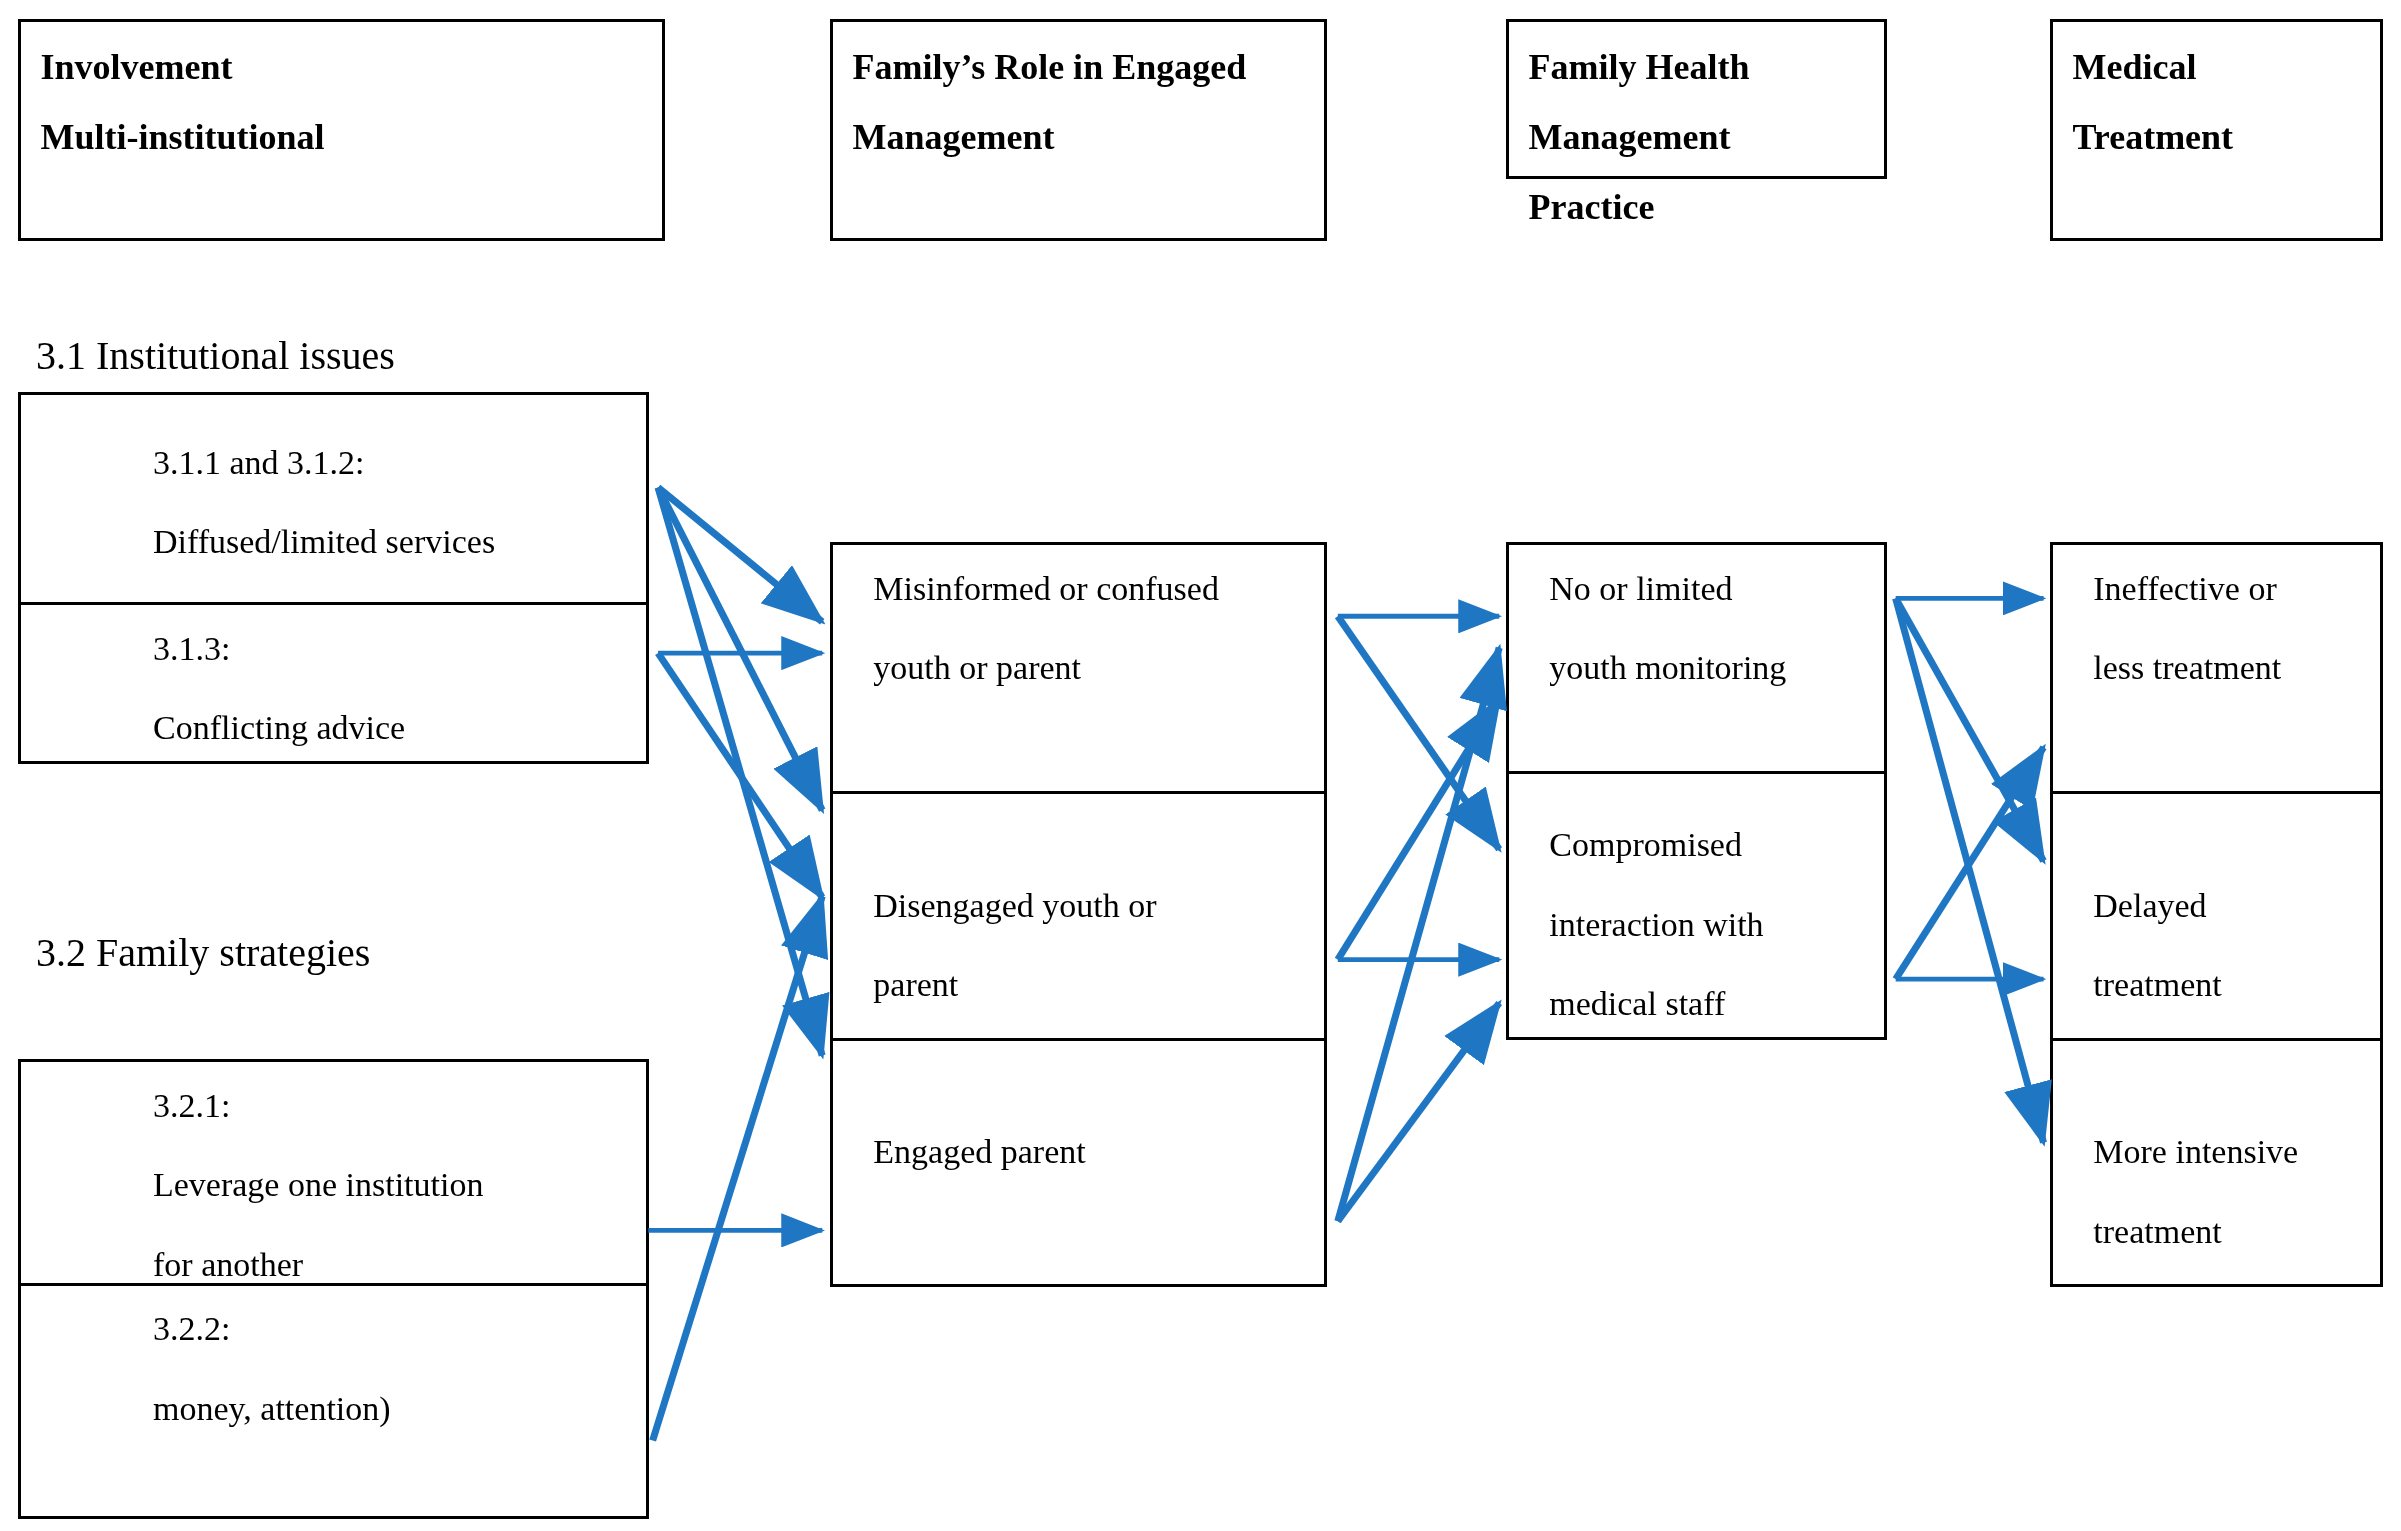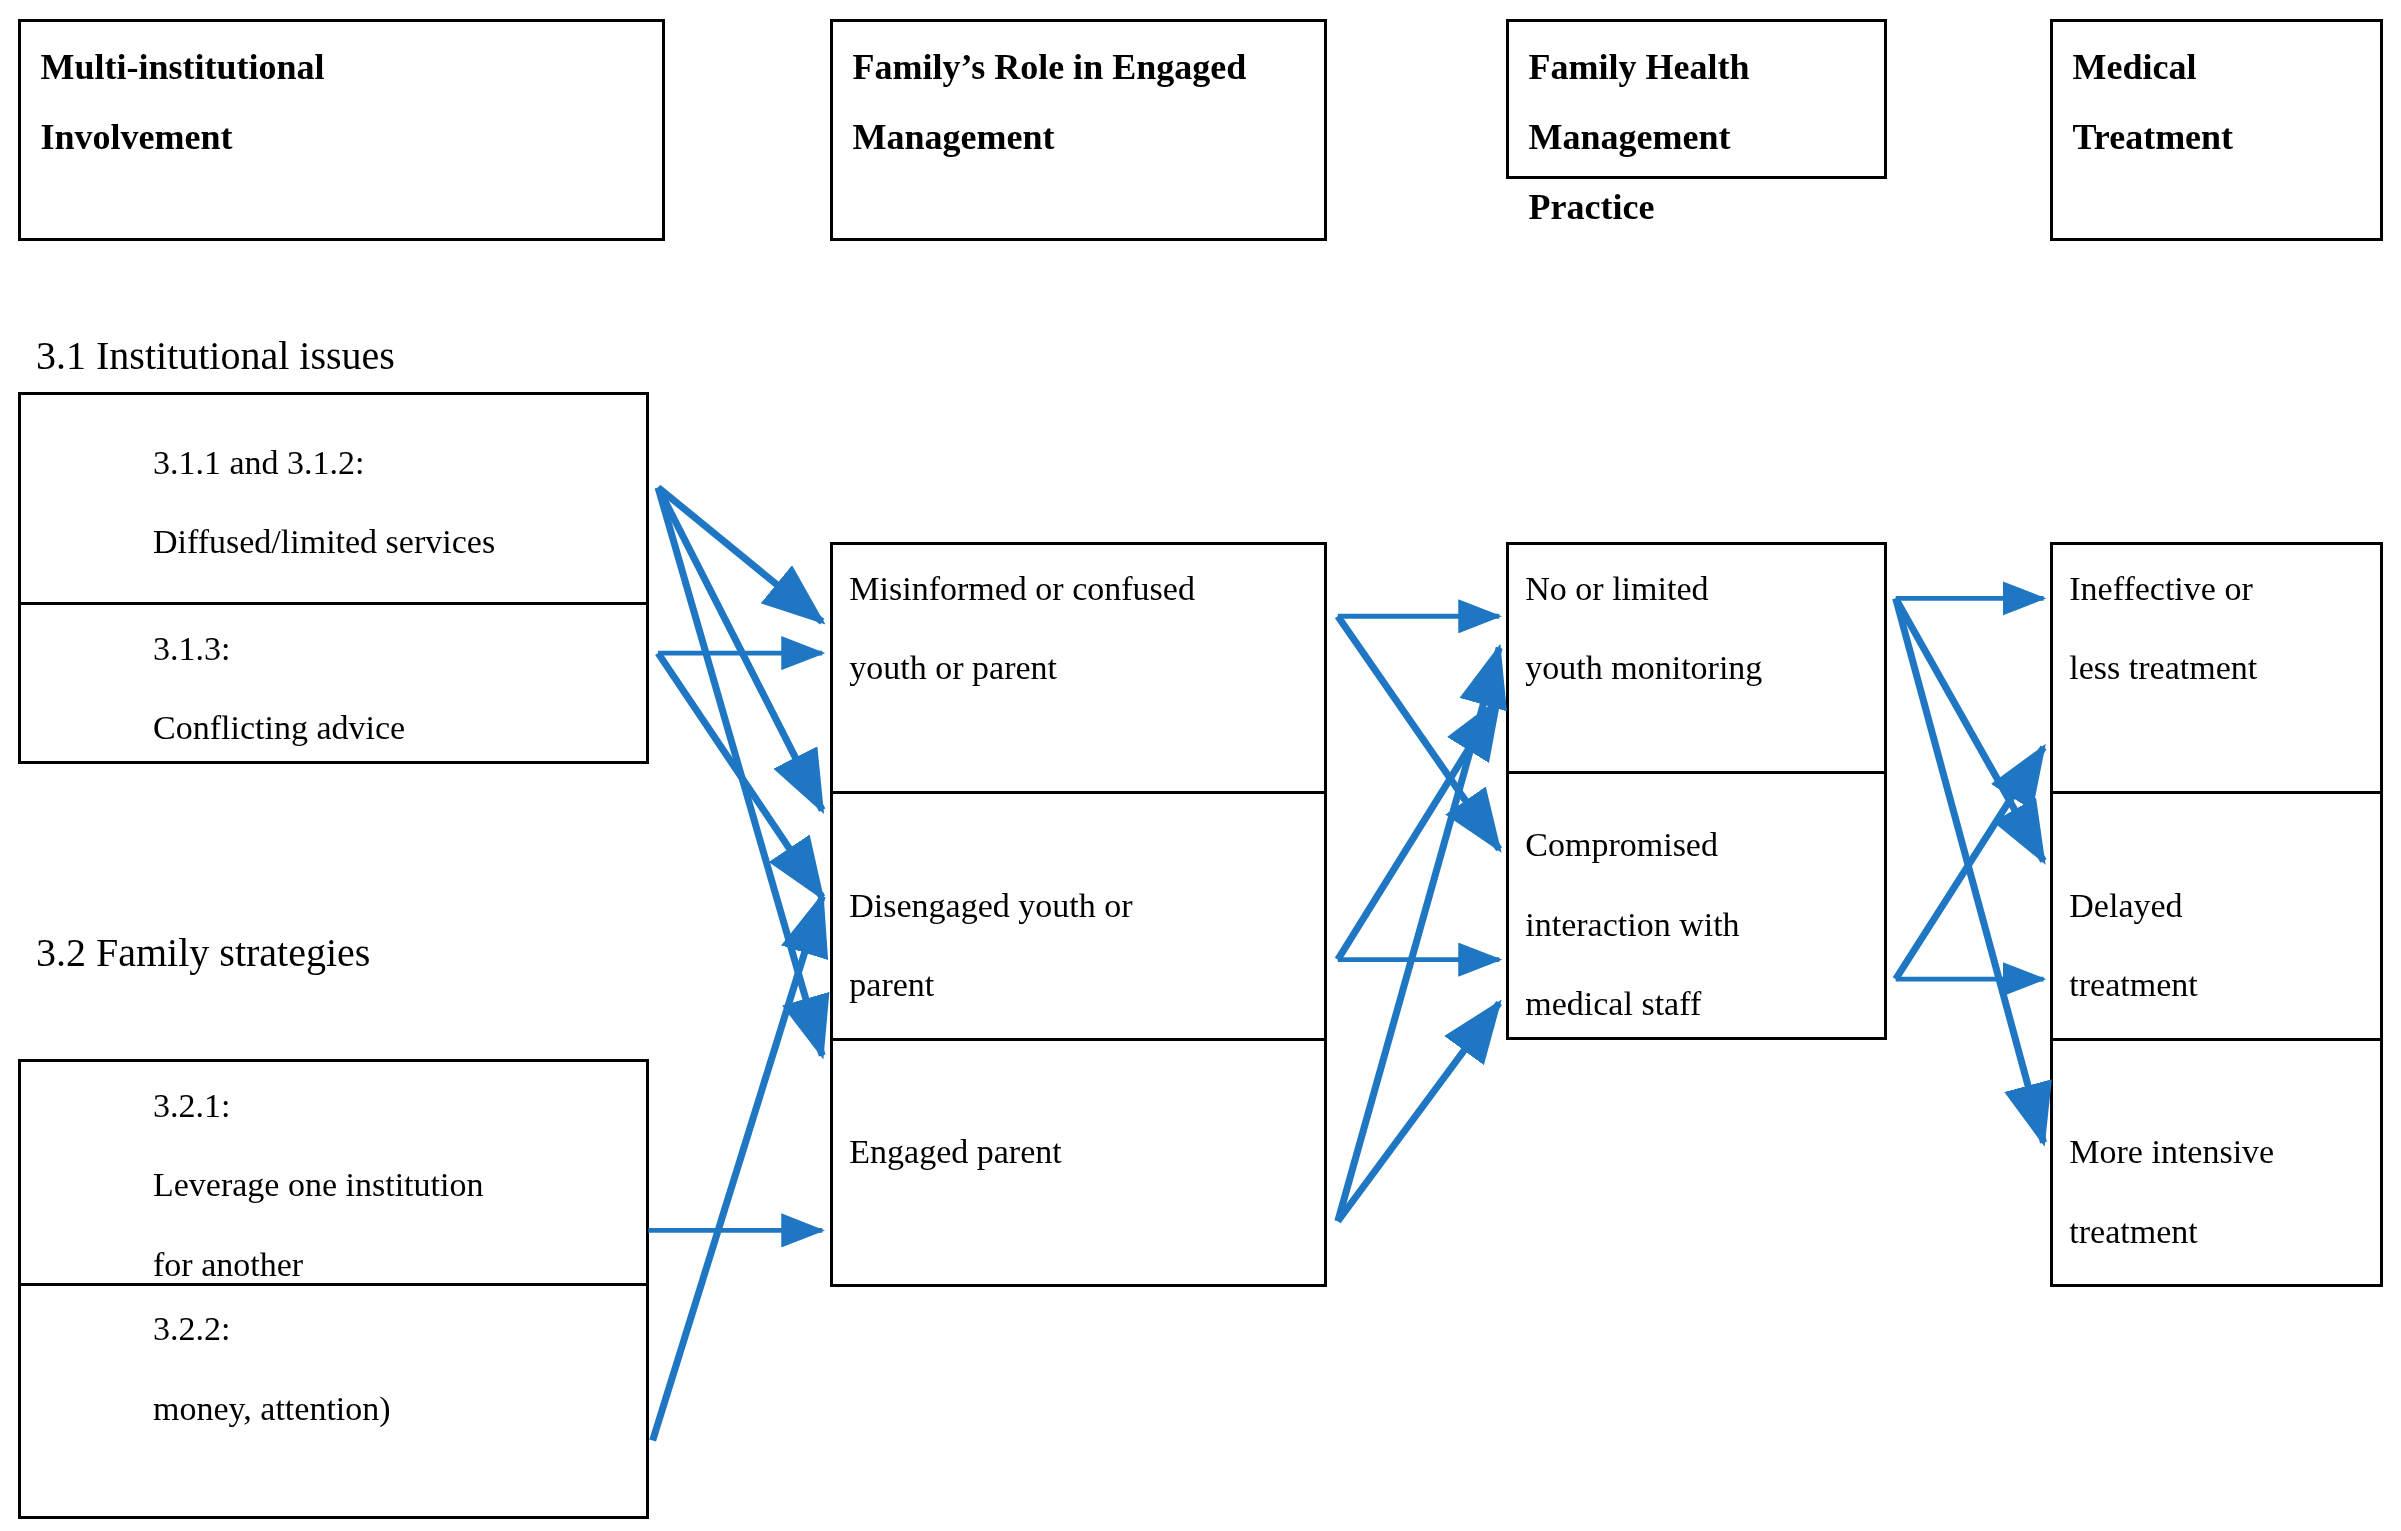--- a/index.html
+++ b/index.html
@@ -38,40 +38,40 @@
     padding:0;
   }
   .cell + .cell{border-top:3.8px solid #000000;}
   .celltxt{
     font-size:34px;
     line-height:72px;
     color:#000000;
     padding-top:7.6px;
   }
   .indent{padding-left:132px;}
-  .pad-l{padding-left:16.3px;}
+  .pad-l{padding-left:16.3px;margin-left:24px;}
   .sect{
     position:absolute;
     font-size:40px;
     line-height:38px;
     color:#000000;
     z-index:3;
     white-space:nowrap;
   }
   #arrows{position:absolute;left:0;top:0;width:2401px;height:1531px;z-index:5;pointer-events:none;}
 </style>
 </head>
 <body>
 
 <div id="canvas">
 
   <div class="box" style="left:18px;top:19px;width:647px;height:222px;">
     <div class="hdr">
+      <div>Involvement</div>
       <div>Multi-institutional</div>
-      <div>Involvement</div>
     </div>
   </div>
 
   <div class="box" style="left:830px;top:19px;width:497px;height:222px;">
     <div class="hdr">
       <div>Family’s Role in Engaged</div>
       <div>Management</div>
     </div>
   </div>
 

